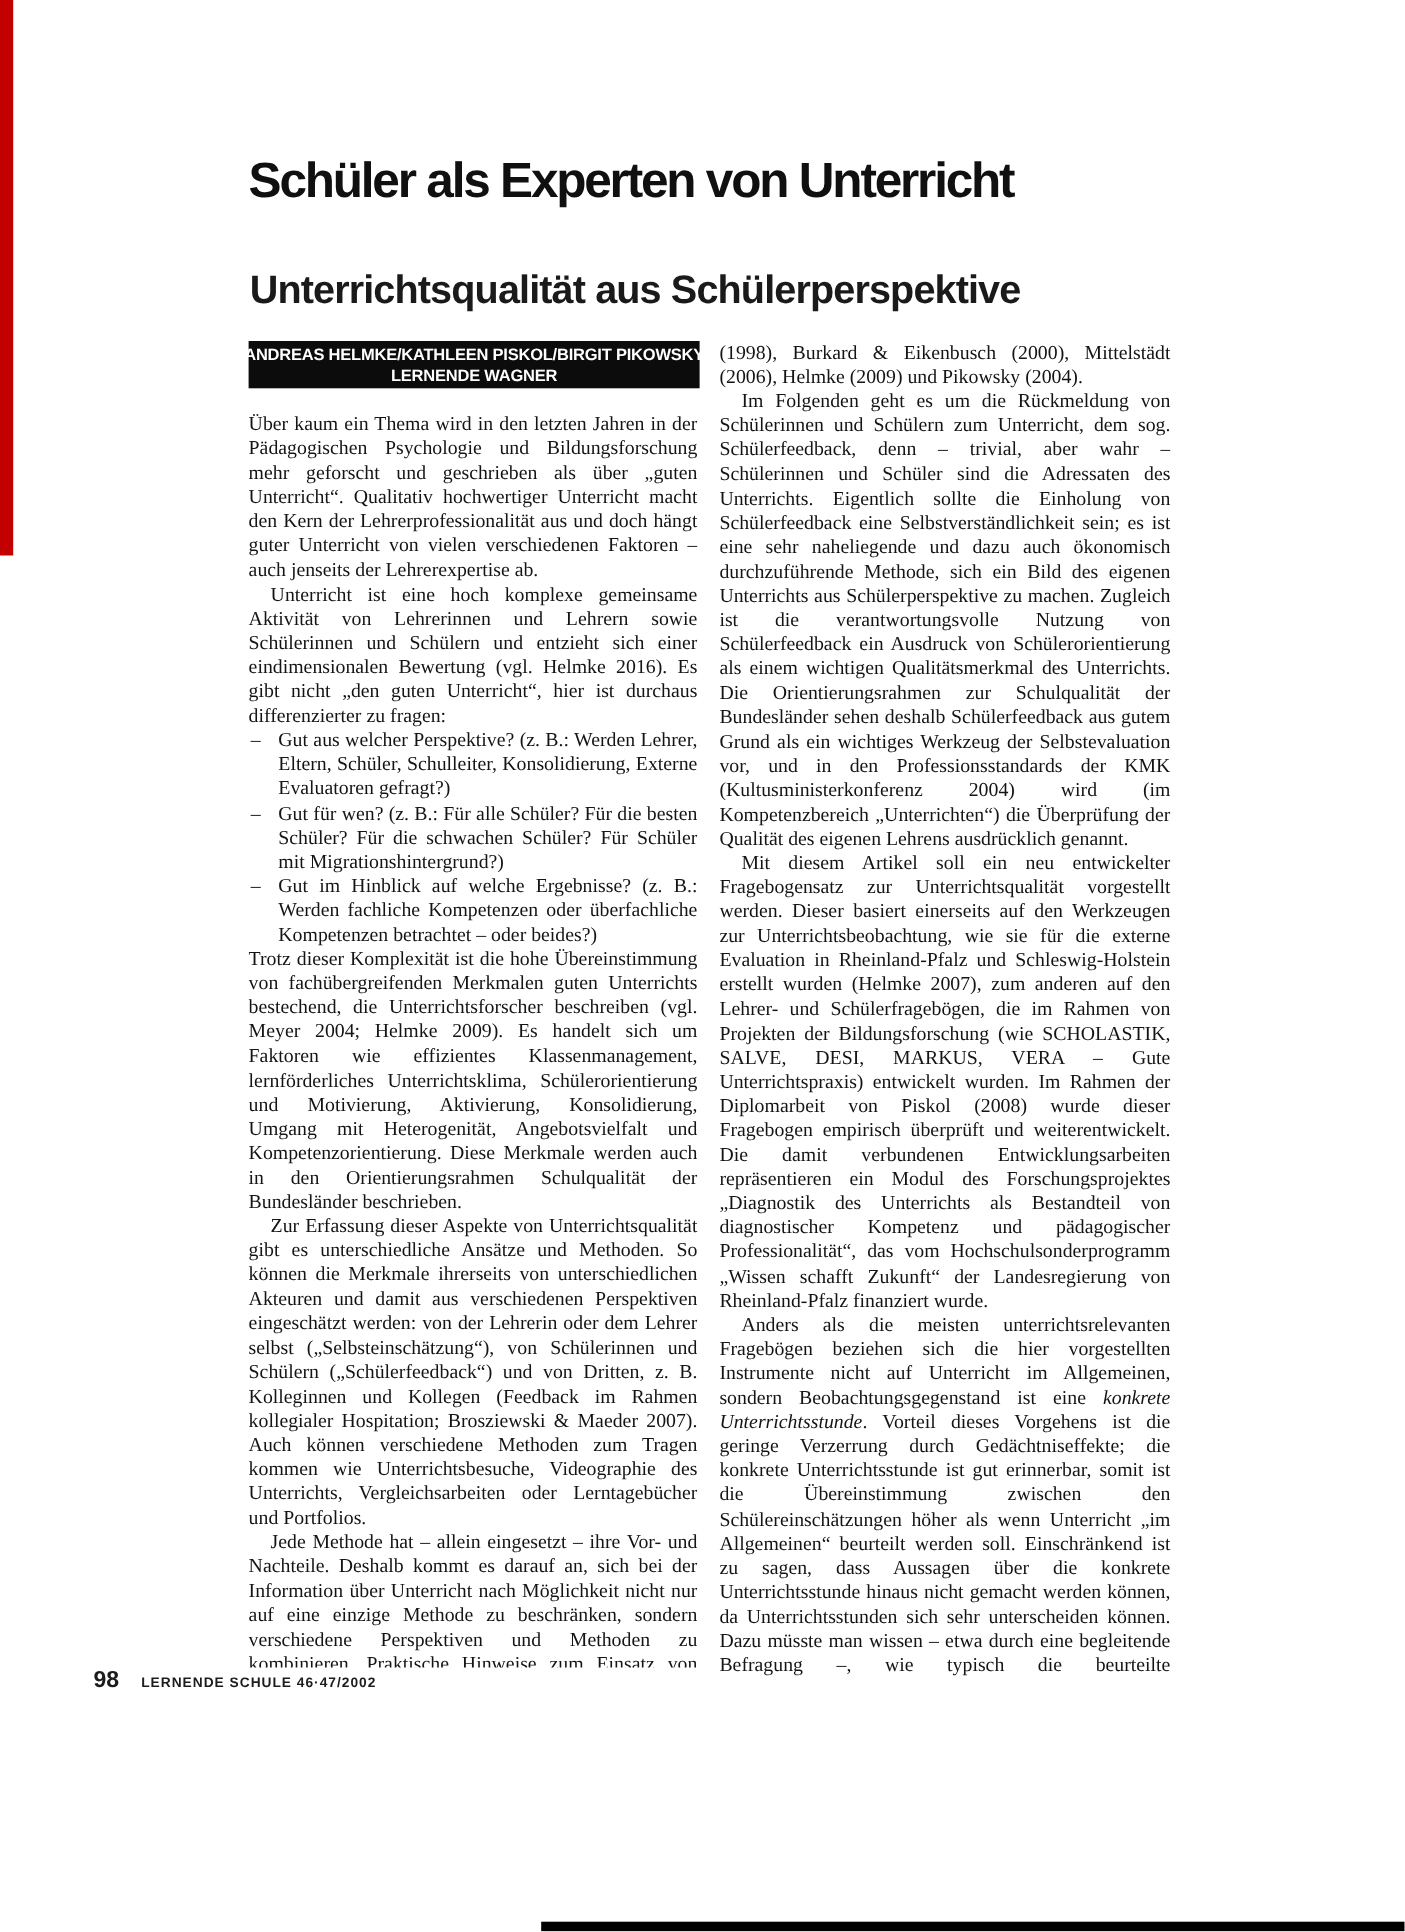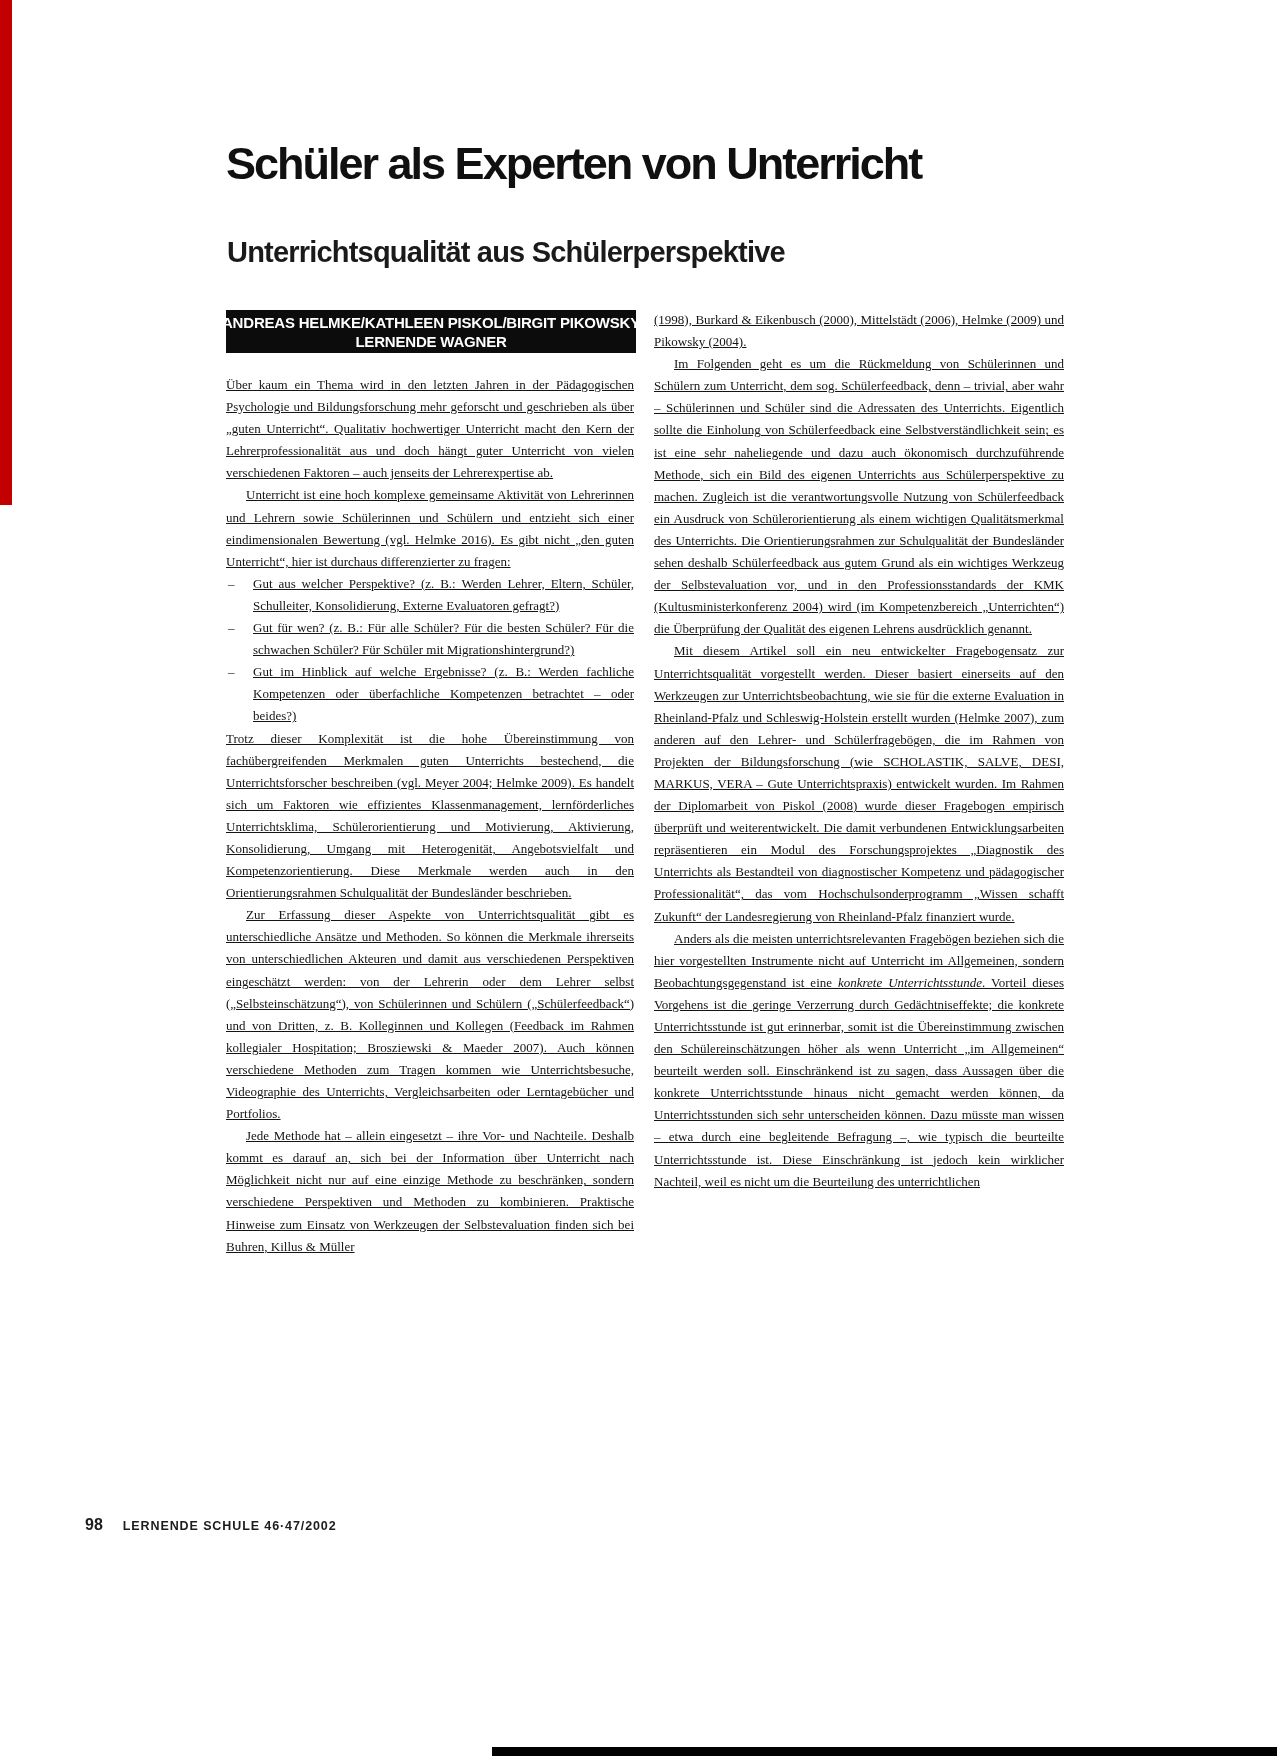--- a/index.html
+++ b/index.html
@@ -24,53 +24,52 @@
   }
   .title{
     position:absolute;left:226px;top:108px;width:860px;
     font-family:"Liberation Sans", sans-serif;
     font-weight:bold;font-size:45px;letter-spacing:-2px;
     color:#101010;white-space:nowrap;
   }
   .subtitle{
     position:absolute;left:227px;top:212px;width:760px;
     font-family:"Liberation Sans", sans-serif;
-    font-weight:bold;font-size:29px;letter-spacing:-0.8px;
+    font-weight:bold;font-size:36px;letter-spacing:-0.8px;
     color:#1a1a1a;white-space:nowrap;
   }
   .author-box{
     position:absolute;left:226px;top:310px;width:410px;height:43px;
     background:var(--box_black);
     display:flex;flex-direction:column;justify-content:center;align-items:center;
     font-family:"Liberation Sans", sans-serif;
     font-weight:bold;font-size:15px;line-height:19px;letter-spacing:-0.2px;
     color:#ffffff;text-align:center;white-space:nowrap;
   }
   .col{
     position:absolute;
-    font-size:13px;line-height:22.1px;
+    font-size:18px;line-height:22.1px;
     text-align:justify;
     hyphens:auto;-webkit-hyphens:auto;
     overflow:hidden;
-    text-decoration:underline;
   }
   .col-left{left:226px;top:374px;width:408px;height:1142px;}
   .col-right{left:654px;top:309px;width:410px;height:1218px;}
   .col p{margin:0;text-indent:20px;}
   .col p.noindent{text-indent:0;}
   .li{position:relative;padding-left:27px;}
   .li .marker{position:absolute;left:2px;top:0;}
   .em{font-style:italic;}
   .footer{
     position:absolute;left:85px;top:1516px;
     display:flex;align-items:baseline;gap:20px;
     font-family:"Liberation Sans", sans-serif;
     color:#1c1c1c;white-space:nowrap;
   }
-  .footer .pagenum{font-weight:bold;font-size:16px;}
+  .footer .pagenum{font-weight:bold;font-size:21px;}
   .footer .journal{font-weight:bold;font-size:12.5px;letter-spacing:0.9px;}
   .bottom-bar{
     position:absolute;left:492px;top:1747px;width:785px;height:9px;
     background:var(--bar_black);
   }
 </style>
 </head>
 <body>
 
 <div class="page">

